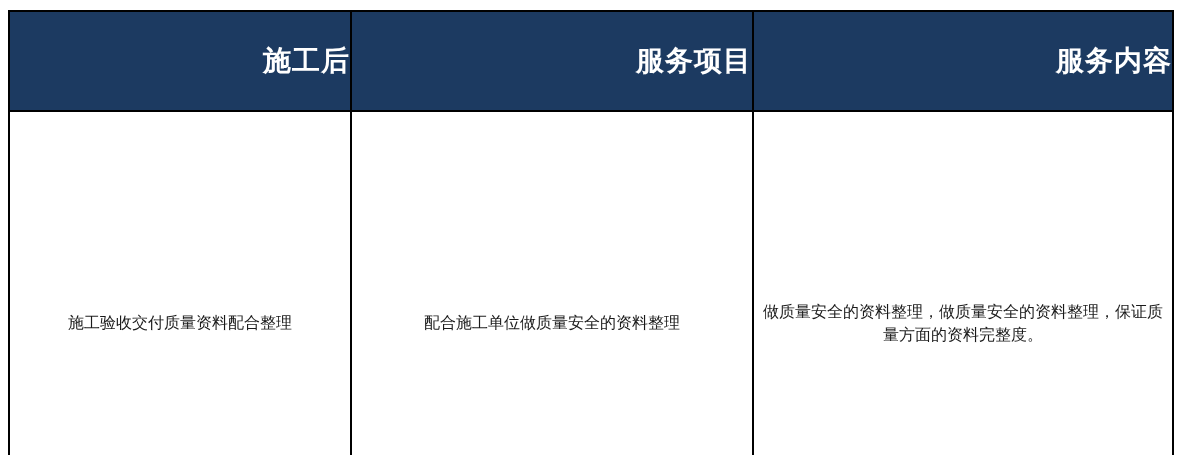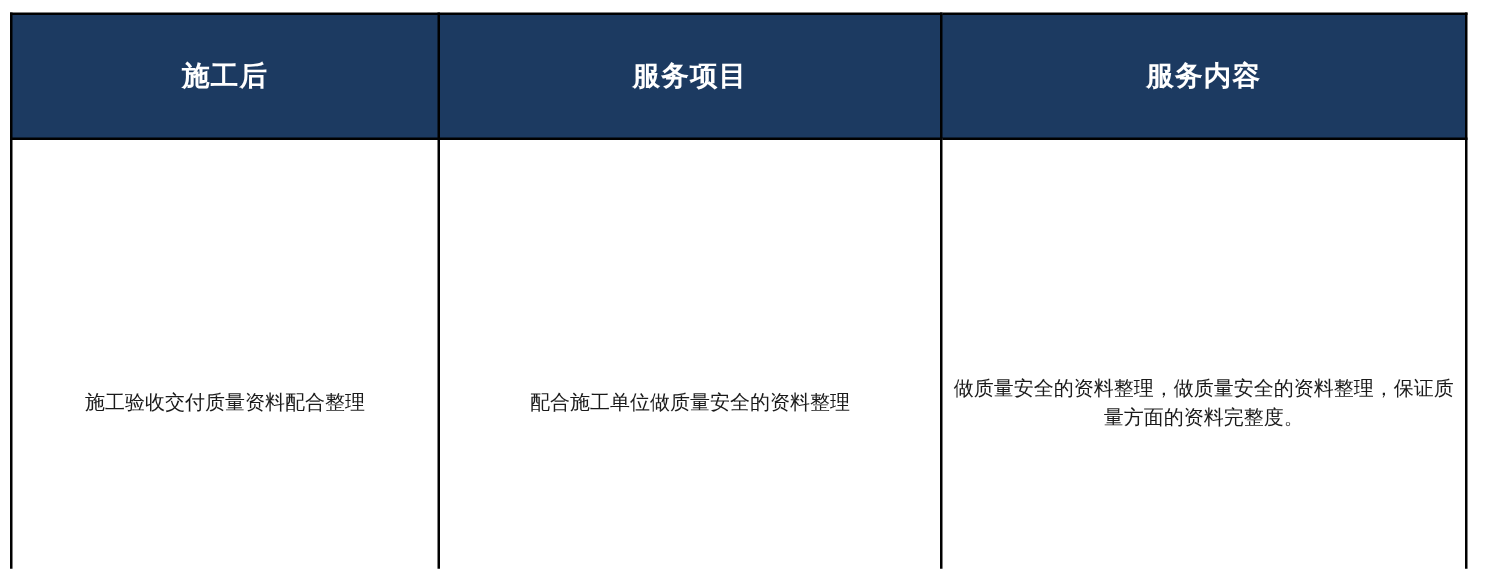--- a/index.html
+++ b/index.html
@@ -31,23 +31,24 @@
     text-align: center;
     vertical-align: middle;
   }
   .service-table col.col-1 { width: 342px; }
   .service-table col.col-2 { width: 402px; }
   .service-table col.col-3 { width: 420px; }
   .service-table thead tr { height: 100px; }
   .service-table th {
     background: #1c3a61;
     color: #ffffff;
-    font-size: 22px;
+    font-size: 28px;
     font-weight: bold;
     letter-spacing: 1px;
+    text-align: right;
   }
   .service-table tbody tr { height: 424px; }
   .service-table td {
     background: #ffffff;
     color: #1a1a1a;
     font-size: 16px;
     line-height: 1.45;
     padding: 2px 3px;
   }
 </style>

